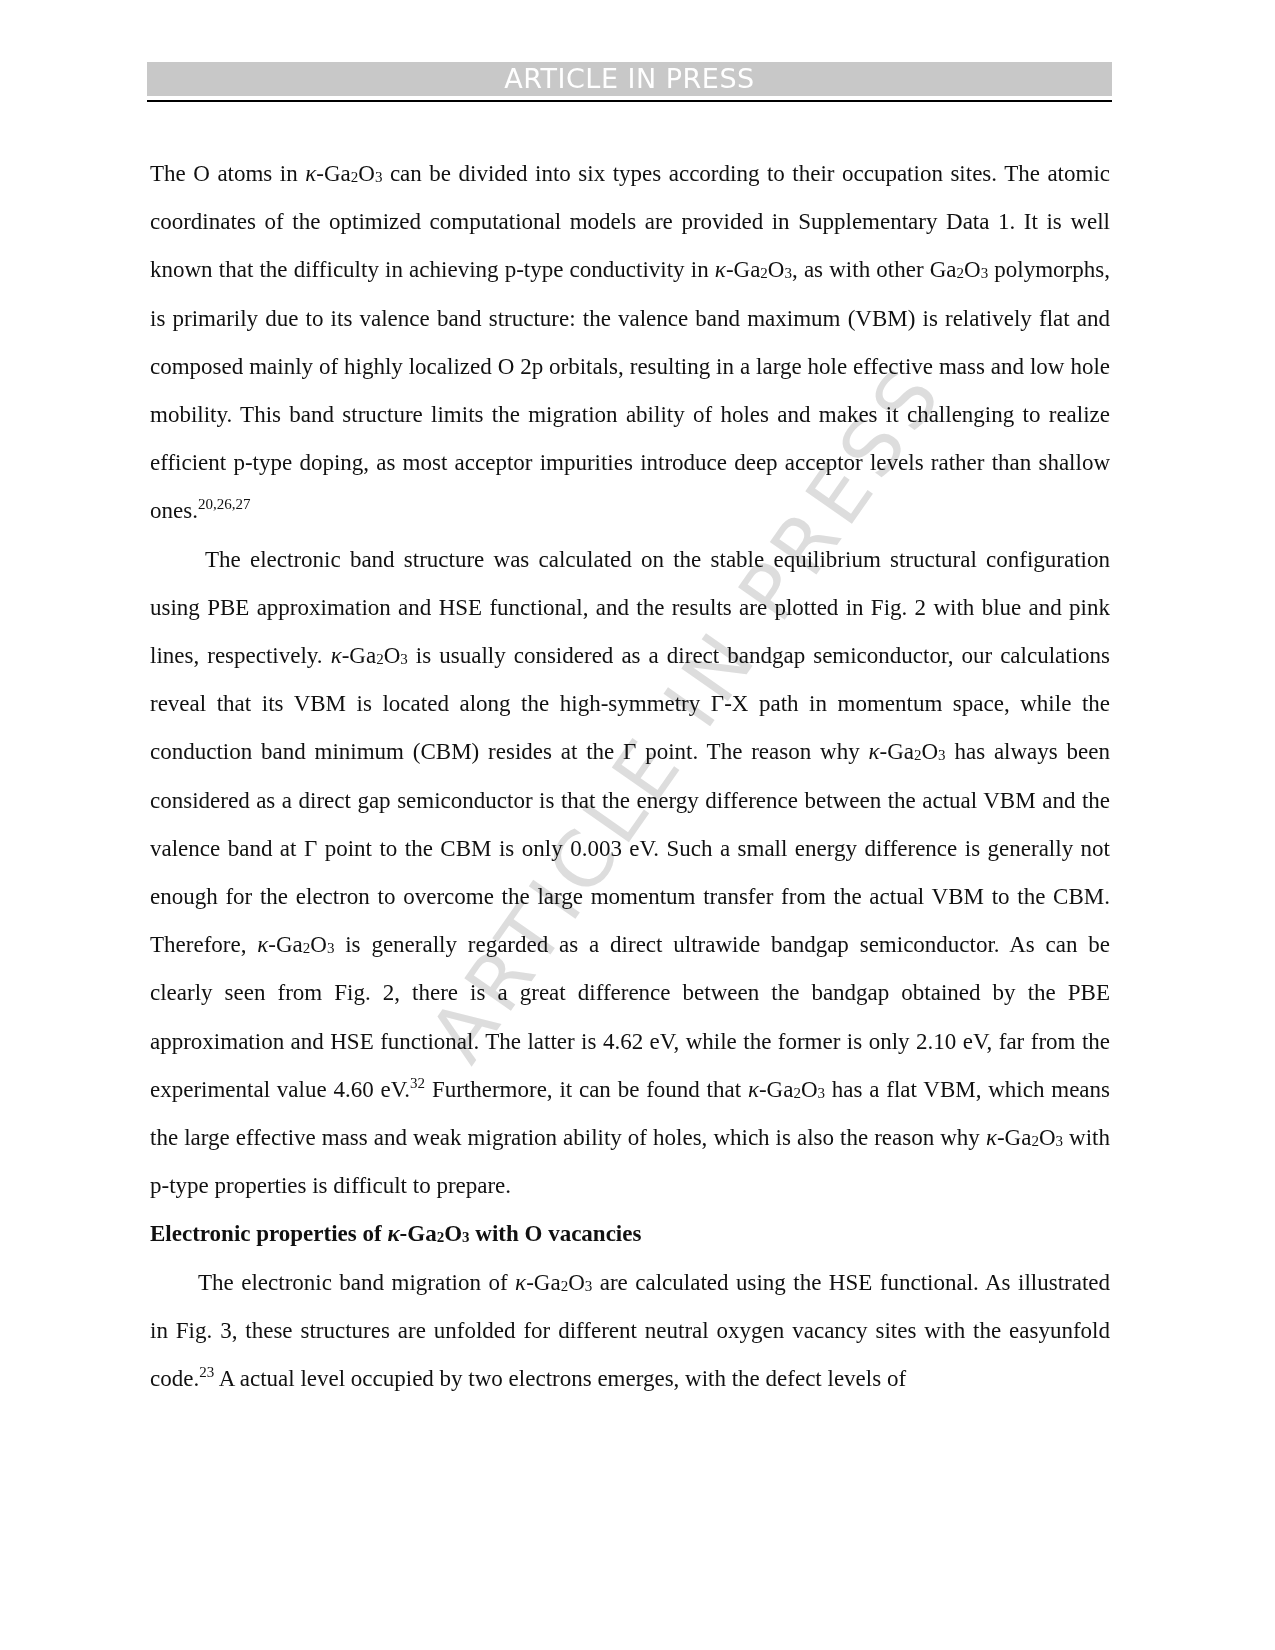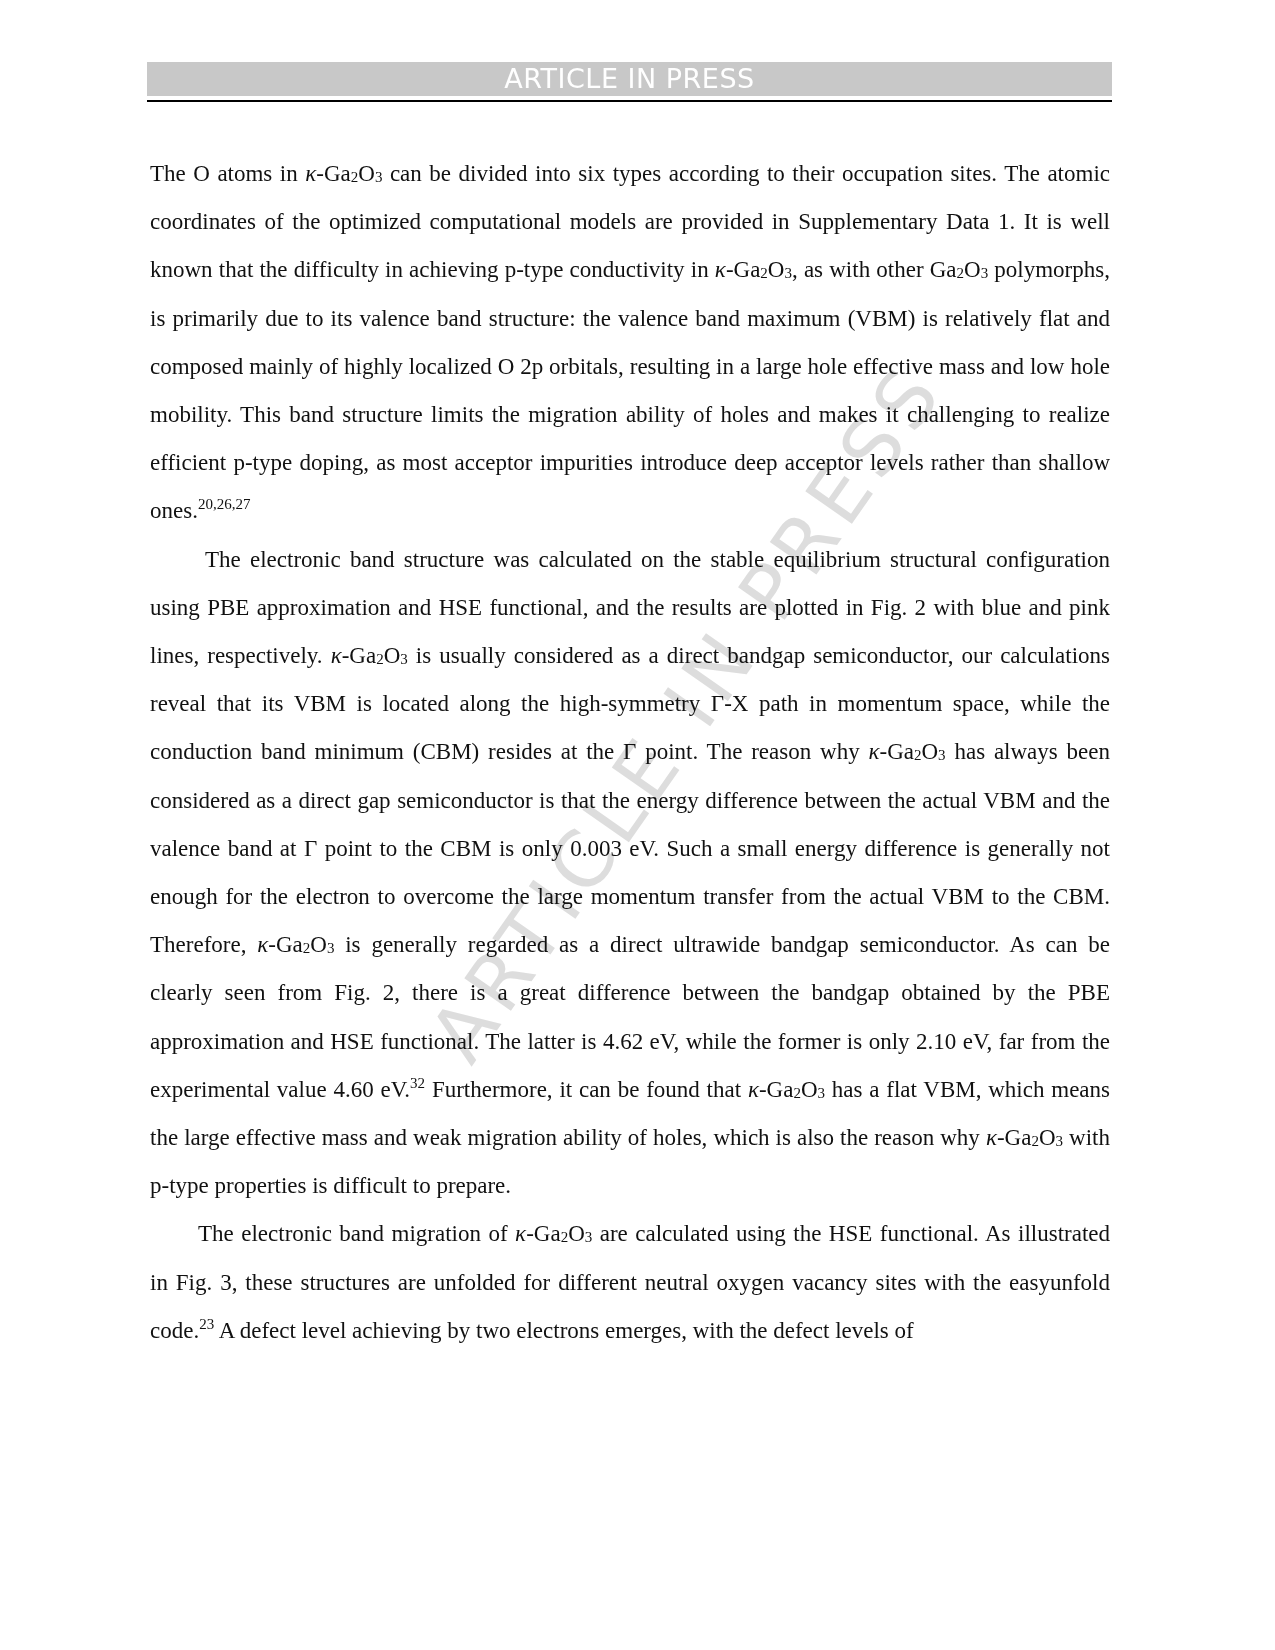--- a/index.html
+++ b/index.html
@@ -39,17 +39,20 @@
 
   <div class="watermark">ARTICLE IN PRESS</div>
 
   <div class="body-text">
     <p>
       <span>The O atoms in </span><i>κ</i><span>-Ga</span><sub>2</sub><span>O</span><sub>3</sub><span> can be divided into six types according to their occupation sites. The atomic coordinates of the optimized computational models are provided in Supplementary Data 1. It is well known that the difficulty in achieving p-type conductivity in </span><i>κ</i><span>-Ga</span><sub>2</sub><span>O</span><sub>3</sub><span>, as with other Ga</span><sub>2</sub><span>O</span><sub>3</sub><span> polymorphs, is primarily due to its valence band structure: the valence band maximum (VBM) is relatively flat and composed mainly of highly localized O 2p orbitals, resulting in a large hole effective mass and low hole mobility. This band structure limits the migration ability of holes and makes it challenging to realize efficient p-type doping, as most acceptor impurities introduce deep acceptor levels rather than shallow ones.</span><sup>20,26,27</sup>
     </p>
     <p class="indent">
       <span>The electronic band structure was calculated on the stable equilibrium structural configuration using PBE approximation and HSE functional, and the results are plotted in Fig. 2 with blue and pink lines, respectively. </span><i>κ</i><span>-Ga</span><sub>2</sub><span>O</span><sub>3</sub><span> is usually considered as a direct bandgap semiconductor, our calculations reveal that its VBM is located along the high-symmetry Γ-X path in momentum space, while the conduction band minimum (CBM) resides at the Γ point. The reason why </span><i>κ</i><span>-Ga</span><sub>2</sub><span>O</span><sub>3</sub><span> has always been considered as a direct gap semiconductor is that the energy difference between the actual VBM and the valence band at Γ point to the CBM is only 0.003 eV. Such a small energy difference is generally not enough for the electron to overcome the large momentum transfer from the actual VBM to the CBM. Therefore, </span><i>κ</i><span>-Ga</span><sub>2</sub><span>O</span><sub>3</sub><span> is generally regarded as a direct ultrawide bandgap semiconductor. As can be clearly seen from Fig. 2, there is a great difference between the bandgap obtained by the PBE approximation and HSE functional. The latter is 4.62 eV, while the former is only 2.10 eV, far from the experimental value 4.60 eV.</span><sup>32</sup><span> Furthermore, it can be found that </span><i>κ</i><span>-Ga</span><sub>2</sub><span>O</span><sub>3</sub><span> has a flat VBM, which means the large effective mass and weak migration ability of holes, which is also the reason why </span><i>κ</i><span>-Ga</span><sub>2</sub><span>O</span><sub>3</sub><span> with p-type properties is difficult to prepare.</span>
     </p>
+    <p class="heading">
+      <span>Electronic properties of </span><i>κ</i><span>-Ga</span><sub>2</sub><span>O</span><sub>3</sub><span> with O vacancies</span>
+    </p>
     <p class="indent2">
-      <span>The electronic band migration of </span><i>κ</i><span>-Ga</span><sub>2</sub><span>O</span><sub>3</sub><span> are calculated using the HSE functional. As illustrated in Fig. 3, these structures are unfolded for different neutral oxygen vacancy sites with the easyunfold code.</span><sup>23</sup><span> A defect level achieving by two electrons emerges, with the defect levels of</span>
+      <span>The electronic band migration of </span><i>κ</i><span>-Ga</span><sub>2</sub><span>O</span><sub>3</sub><span> are calculated using the HSE functional. As illustrated in Fig. 3, these structures are unfolded for different neutral oxygen vacancy sites with the easyunfold code.</span><sup>23</sup><span> A actual level occupied by two electrons emerges, with the defect levels of</span>
     </p>
   </div>
 </div>
 
 </body></html>

